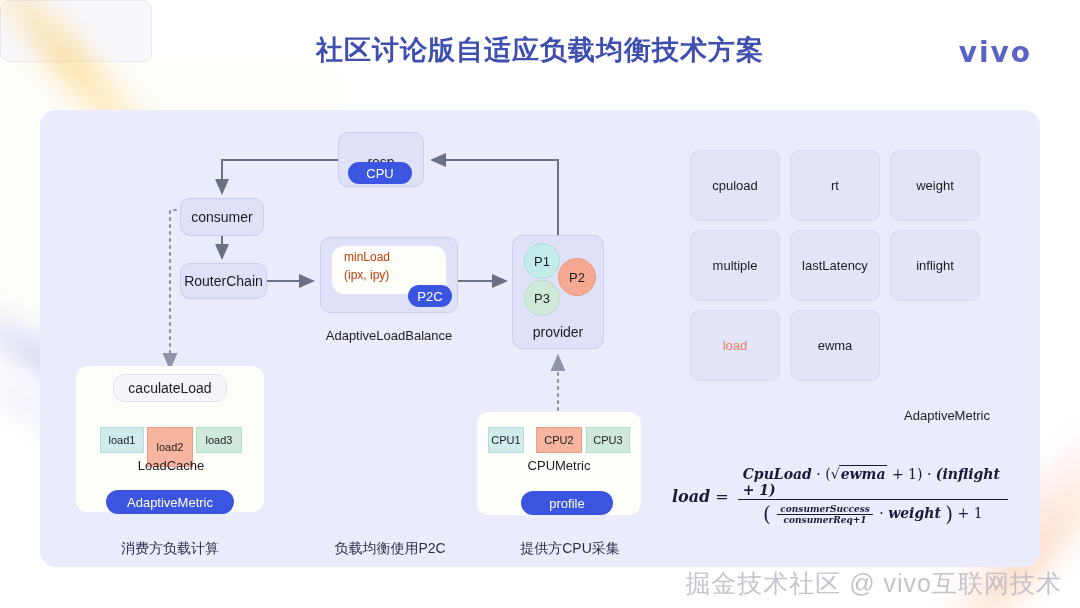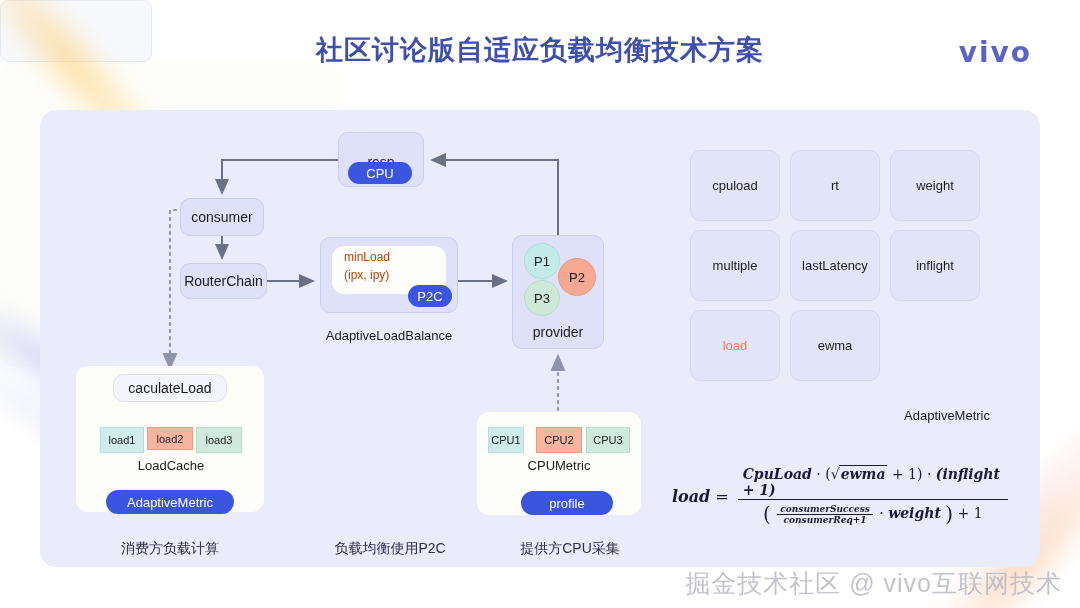--- a/index.html
+++ b/index.html
@@ -129,21 +129,21 @@
     background: #f4f5fb; border: 1px solid #dfe1ee; border-radius: 11px; }
   #loadcache-box { left: 95px; top: 417px; width: 152px; height: 62px;
     background: #f7f8fc; border: 1px solid #e6e8f2; border-radius: 9px; }
   .chip {
     position: absolute; border-radius: 0;
     display: flex; align-items: center; justify-content: center;
     font-size: 11px; color: #1d1d1f;
   }
   #load1-chip { left: 100px; top: 427px; width: 44px; height: 26px;
     background: #cfeceb; border: 1px solid #b4dedc; }
-  #load2-chip { left: 147px; top: 427px; width: 46px; height: 23px;
+  #load2-chip { left: 147px; top: 427px; width: 46px; height: 40px;
     background: #f7b5a0; border: 1px solid #eb9d86; }
   #load3-chip { left: 196px; top: 427px; width: 46px; height: 26px;
     background: #cfe9dc; border: 1px solid #b5ddc8; }
   #loadcache-label { left: 95px; top: 458px; width: 152px; }
   #adaptivemetric-badge { left: 106px; top: 490px; width: 128px; height: 24px; }
 
   
   #cpu-card { left: 477px; top: 412px; width: 164px; height: 103px; }
   #cpu1-chip { left: 488px; top: 427px; width: 36px; height: 26px;
     background: #cfeceb; border: 1px solid #b4dedc; }

